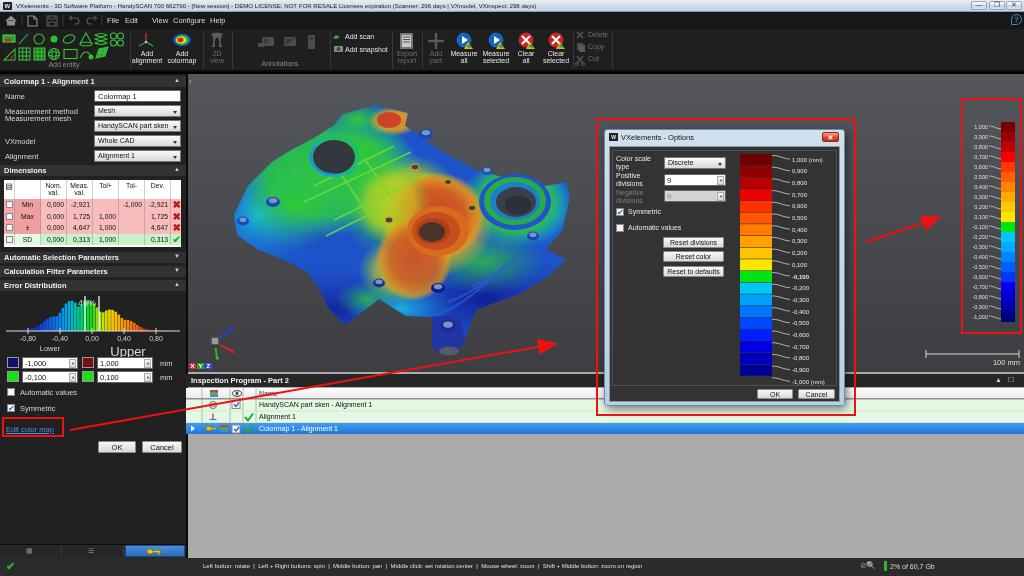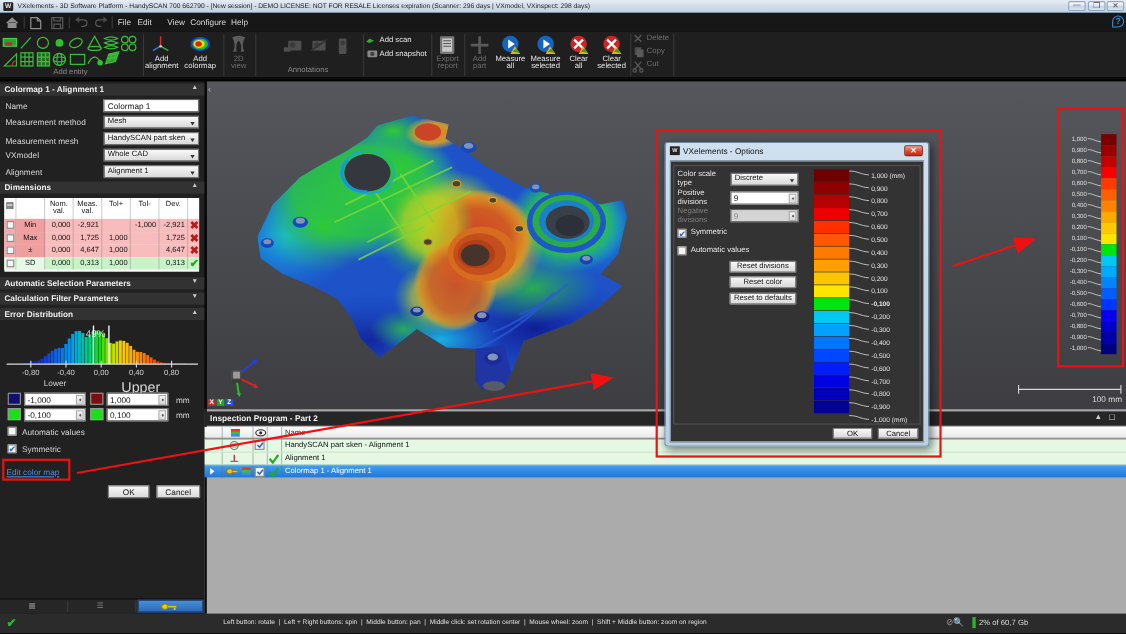--- a/index.html
+++ b/index.html
@@ -276,21 +276,21 @@
 <div class="abs rsep" style="left:422px;top:31px"></div>
 <div class="abs rsep" style="left:573px;top:31px"></div>
 <div class="abs rsep" style="left:612px;top:31px"></div>
 
 <div class="abs" id="leftpanel"></div>
 <div class="abs phead" style="top:76px">Colormap 1 - Alignment 1<span class="arr">▲</span></div>
 <div class="abs plabel" style="top:92px">Name</div>
 <div class="abs pinput" style="top:90px">Colormap 1</div>
 <div class="abs plabel" style="top:107px">Measurement method</div>
 <div class="abs pselect" style="top:105px">Mesh</div>
-<div class="abs plabel" style="top:124px">Measurement mesh</div>
+<div class="abs plabel" style="top:114px">Measurement mesh</div>
 <div class="abs pselect" style="top:120px">HandySCAN part sken</div>
 <div class="abs plabel" style="top:137px">VXmodel</div>
 <div class="abs pselect" style="top:135px">Whole CAD</div>
 <div class="abs plabel" style="top:152px">Alignment</div>
 <div class="abs pselect" style="top:150px">Alignment 1</div>
 <div class="abs phead" style="top:165px">Dimensions<span class="arr">▲</span></div>
 
 <div class="abs" id="dimtable">
 
   <div class="row" style="top:0;height:19px;background:#fff">

